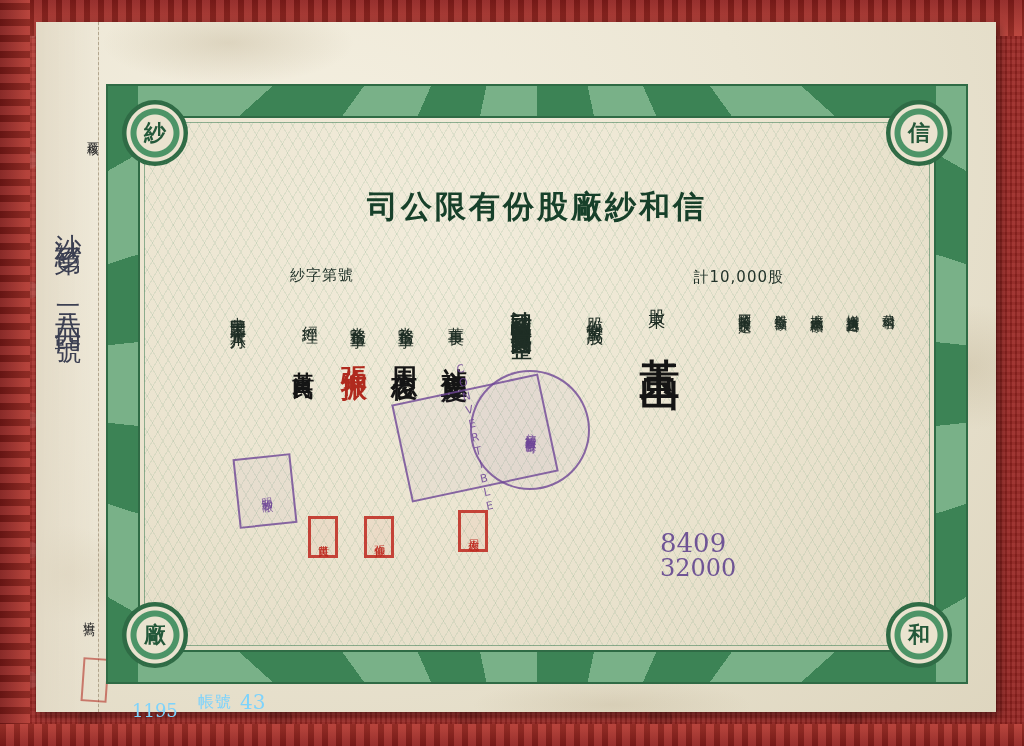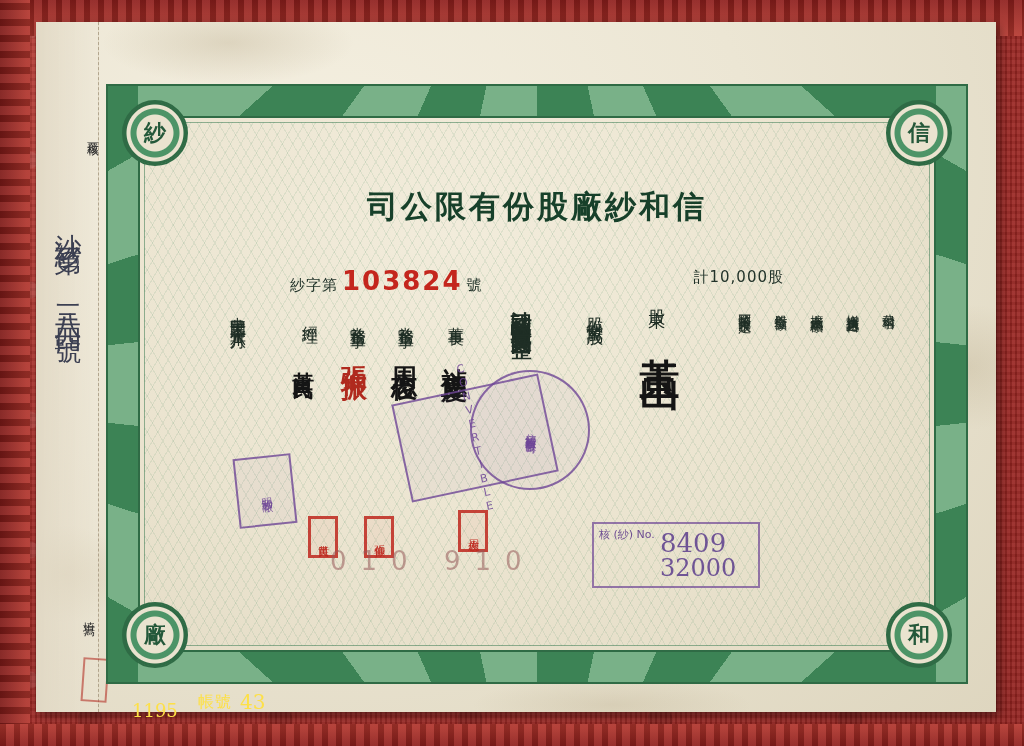--- a/index.html
+++ b/index.html
@@ -359,21 +359,21 @@
     left: 46px; top: 636px;
     width: 22px; height: 40px;
     border: 2px solid rgba(180,50,40,0.6);
     transform: rotate(4deg);
   }
 
   
   .pencil {
     position: absolute;
     font-family: "DejaVu Serif", serif;
-    color: #fde047;
+    color: #7dd3fc;
   }
   .pencil-1 { left: 132px; top: 700px; font-size: 18px; }
   .pencil-2 { left: 198px; top: 692px; font-size: 16px; letter-spacing: 1px; }
   .pencil-3 { left: 240px; top: 690px; font-size: 20px; text-align: center; }
 </style>
 </head>
 <body>
 
 <div class="page">
 
@@ -402,21 +402,20 @@
     </div>
 
     <div class="content">
 
       <div class="title-block">
         <div class="main-title">信和紗廠股份有限公司</div>
       </div>
 
       <div class="serial-row">
         <span class="serial-prefix">紗字第</span>
-        <span class="serial-number">103824</span>
         <span class="serial-suffix">號</span>
       </div>
 
       <div class="shares-row">計10,000股</div>
 
       <div class="vcol c-meta5">公司名稱</div>
       <div class="vcol c-meta4">增資決議之年月日</div>
       <div class="vcol c-meta3">擴充資本總額</div>
       <div class="vcol c-meta2">每股金額</div>
       <div class="vcol c-meta1">國幣拾元一次收足</div>
@@ -441,23 +440,21 @@
 
       <div class="vcol c-date">中華民國三十六年八月</div>
 
       <div class="seal seal-purple seal-a">明和紗廠</div>
       <div class="seal seal-red seal-b">黃肖民</div>
       <div class="seal seal-red seal-c">張仰振</div>
       <div class="seal seal-red seal-d">周志俊</div>
       <div class="seal seal-purple seal-e">CONVERTIBLE</div>
       <div class="seal seal-purple seal-round seal-f">信和紗廠股份有限公司</div>
 
-      <div class="red-pen-number">010 910</div>
-
-      <div class="purple-note">核 (紗) No.</div>
+
       <div class="purple-hand ph-1">8409</div>
       <div class="purple-hand ph-2">32000</div>
 
     </div>
   </div>
 
   <div class="pencil pencil-1">1195</div>
   <div class="pencil pencil-2">帳號</div>
   <div class="pencil pencil-3">43</div>
 

